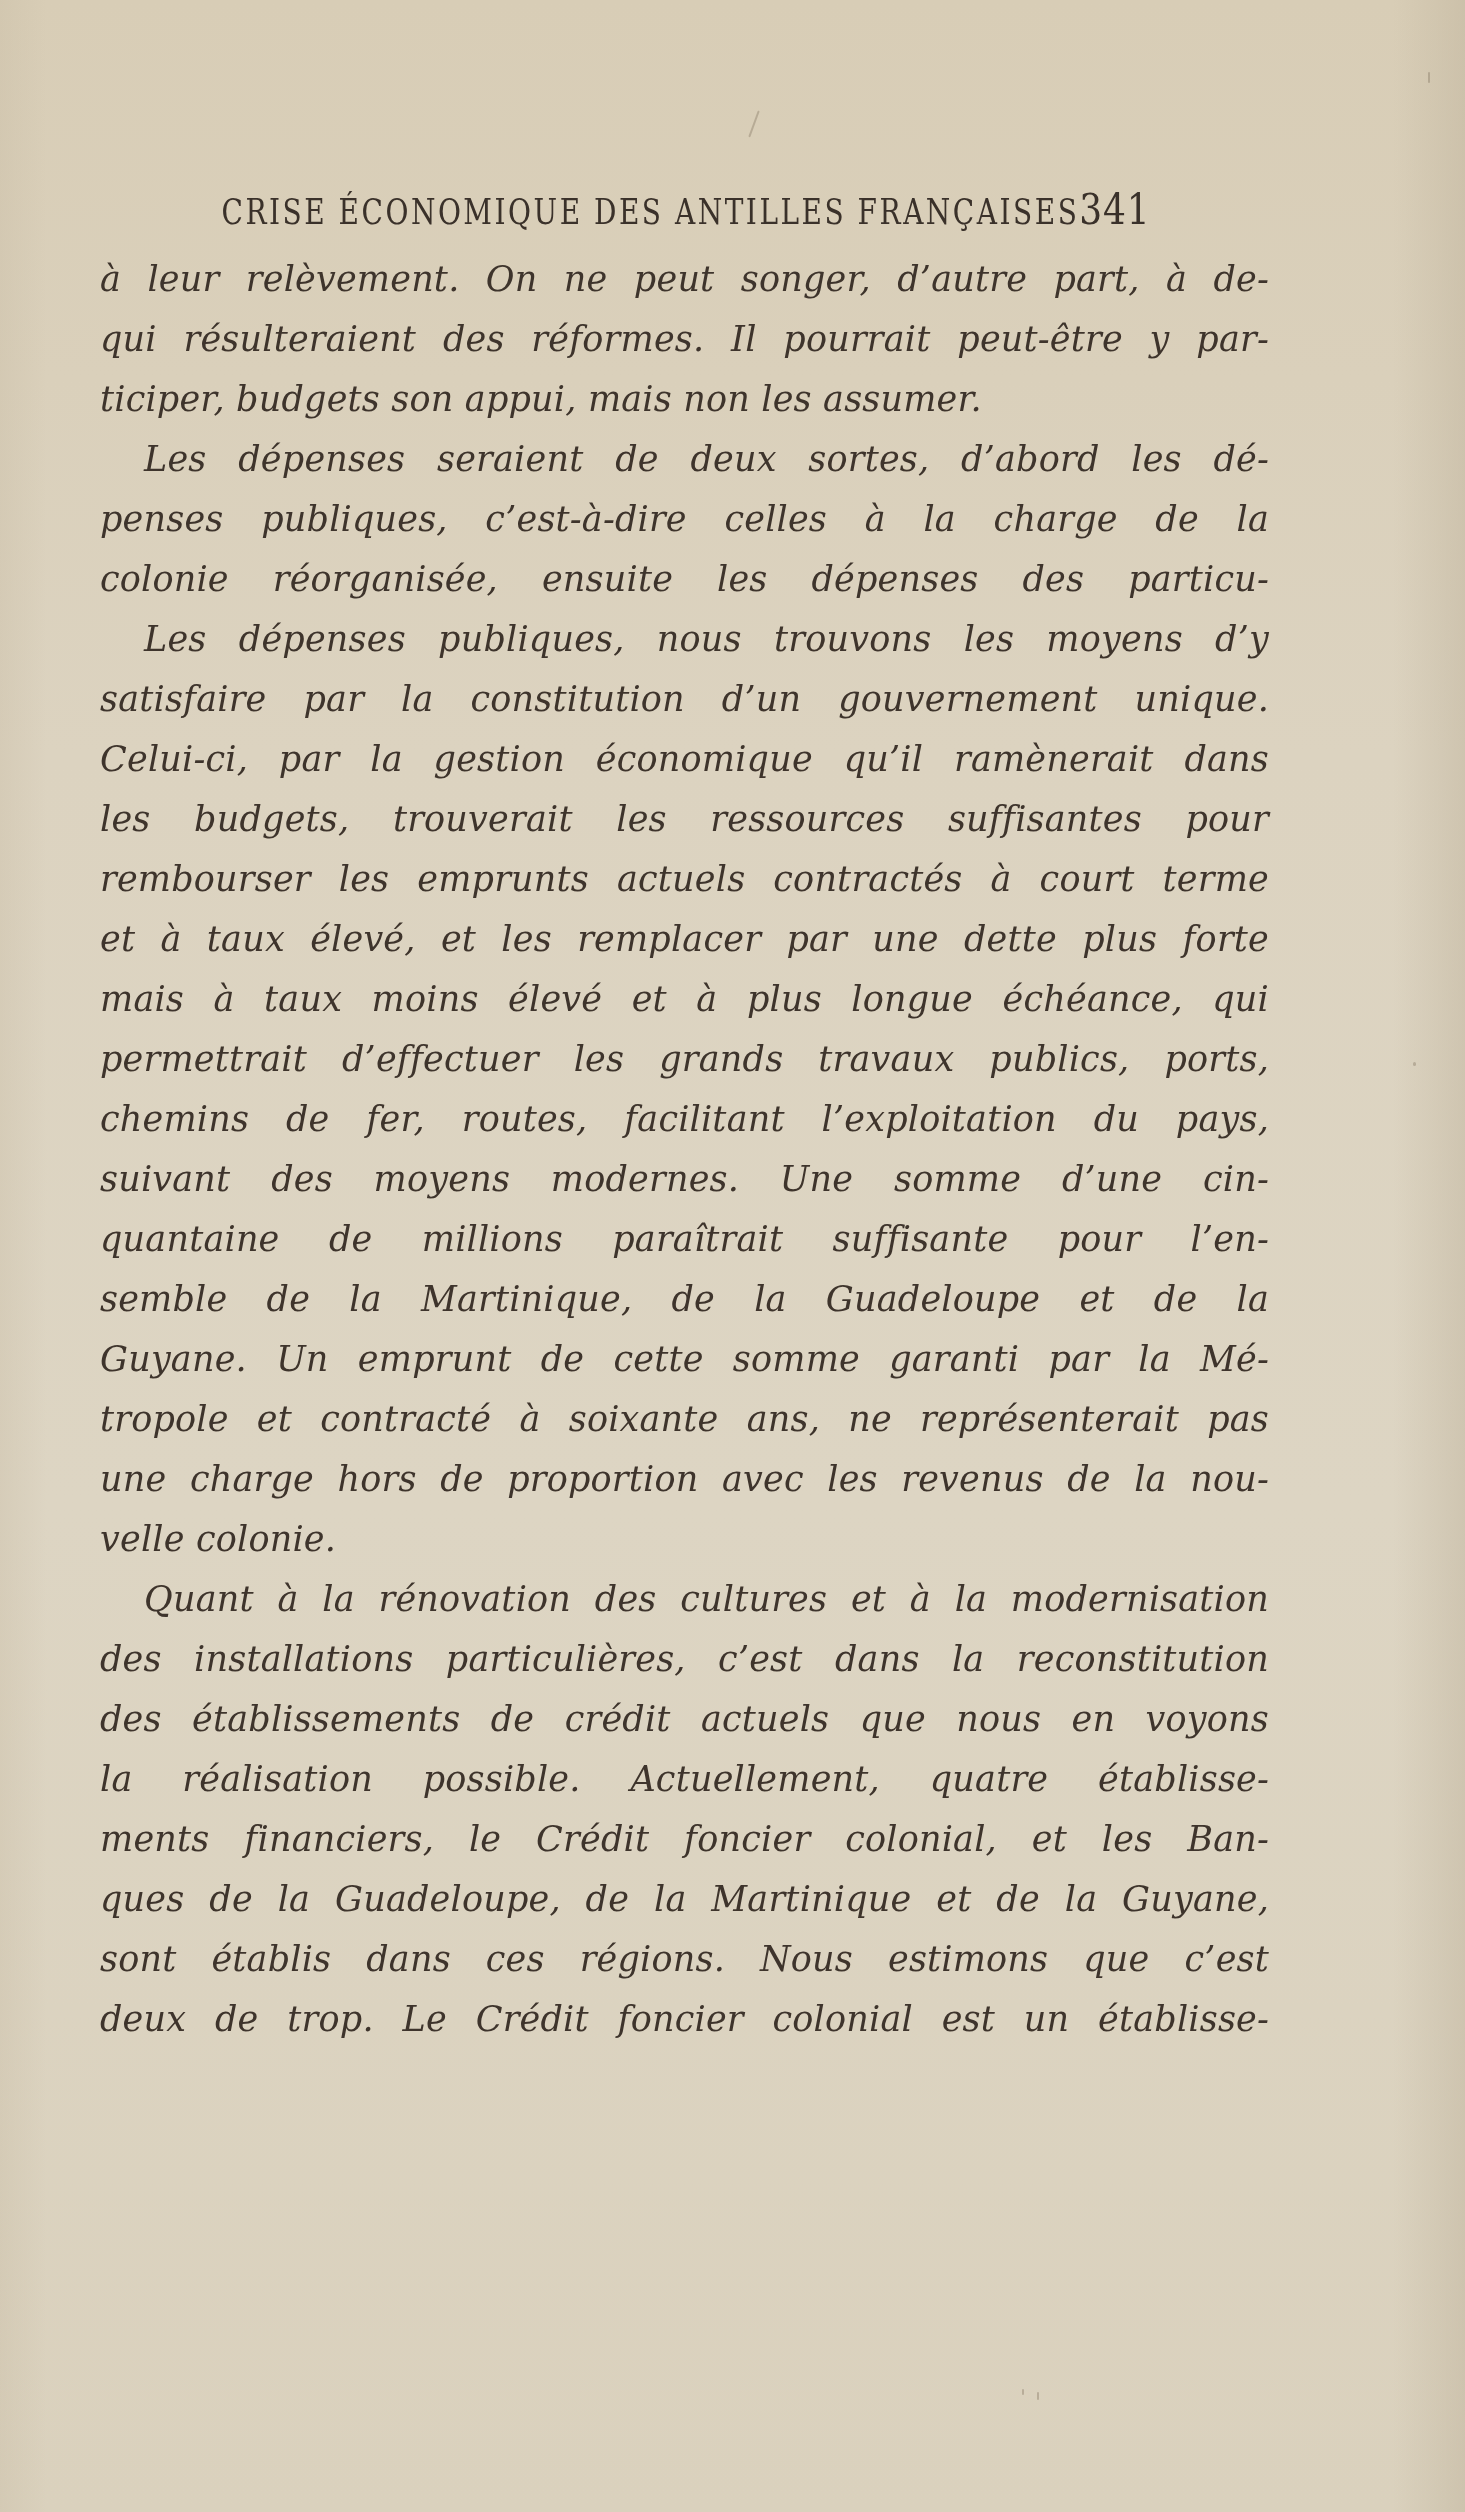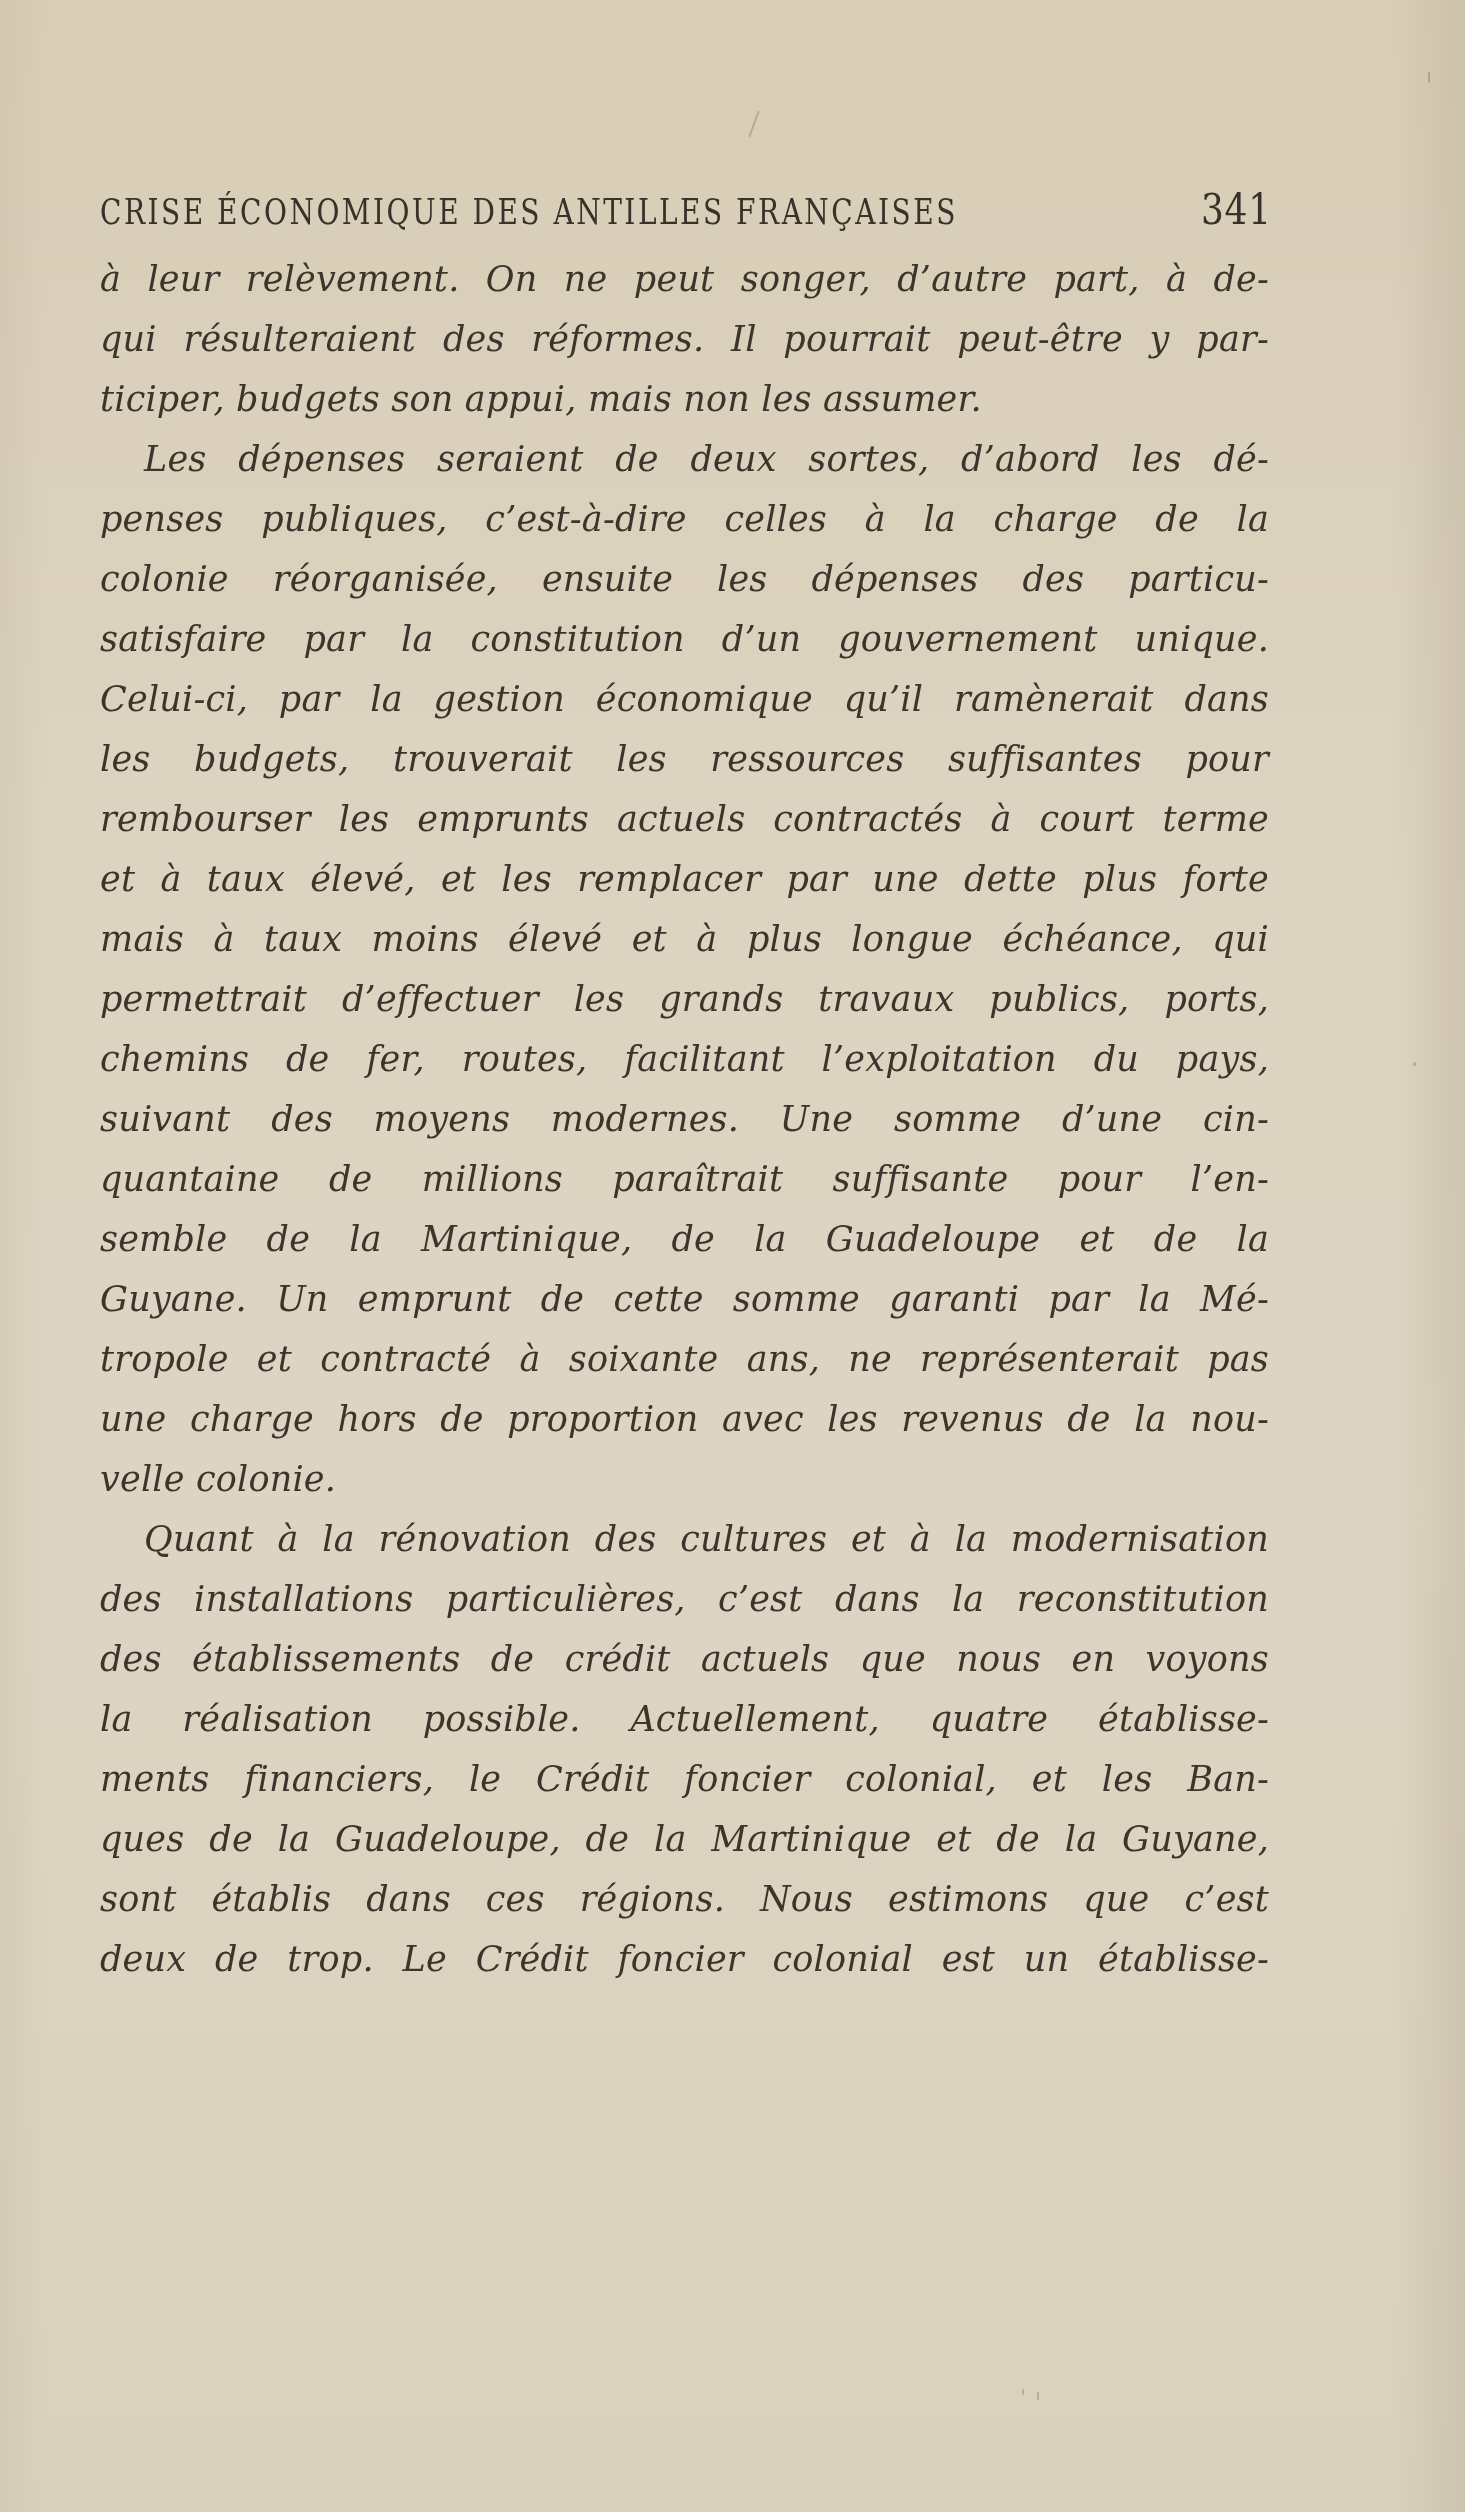--- a/index.html
+++ b/index.html
@@ -23,21 +23,21 @@
         linear-gradient(90deg, rgba(200,188,165,0.35) 0px, rgba(0,0,0,0) 47px, rgba(0,0,0,0) 1393px, rgba(190,178,155,0.45) 1465px),
         linear-gradient(180deg, #d8cdb6 0%, #dcd3c0 30%, #ddd5c3 60%, #dad1bd 100%);
     }
     .header {
       position: absolute;
       left: 100px;
       top: 193px;
       width: 1172px;
       height: 47px;
       display: flex;
-      justify-content: space-between;
+      justify-content: center;
       align-items: baseline;
     }
     .running-title {
       font-family: "DejaVu Serif", "Liberation Serif", serif;
       font-size: 28px;
       letter-spacing: 2.5px;
       color: #3a312a;
       transform: scaleY(1.25);
       transform-origin: left bottom;
       white-space: nowrap;
@@ -93,20 +93,21 @@
         <div class="line">à leur relèvement. On ne peut songer, d’autre part, à de-</div>
         <div class="line">qui résulteraient des réformes. Il pourrait peut-être y par-</div>
         <div class="line last">ticiper, budgets son appui, mais non les assumer.</div>
       </div>
       <div>
         <div class="line indent">Les dépenses seraient de deux sortes, d’abord les dé-</div>
         <div class="line">penses publiques, c’est-à-dire celles à la charge de la</div>
         <div class="line">colonie réorganisée, ensuite les dépenses des particu-</div>
       </div>
       <div>
+        <div class="line indent">Les dépenses publiques, nous trouvons les moyens d’y</div>
         <div class="line">satisfaire par la constitution d’un gouvernement unique.</div>
         <div class="line">Celui-ci, par la gestion économique qu’il ramènerait dans</div>
         <div class="line">les budgets, trouverait les ressources suffisantes pour</div>
         <div class="line">rembourser les emprunts actuels contractés à court terme</div>
         <div class="line">et à taux élevé, et les remplacer par une dette plus forte</div>
         <div class="line">mais à taux moins élevé et à plus longue échéance, qui</div>
         <div class="line">permettrait d’effectuer les grands travaux publics, ports,</div>
         <div class="line">chemins de fer, routes, facilitant l’exploitation du pays,</div>
         <div class="line">suivant des moyens modernes. Une somme d’une cin-</div>
         <div class="line">quantaine de millions paraîtrait suffisante pour l’en-</div>

